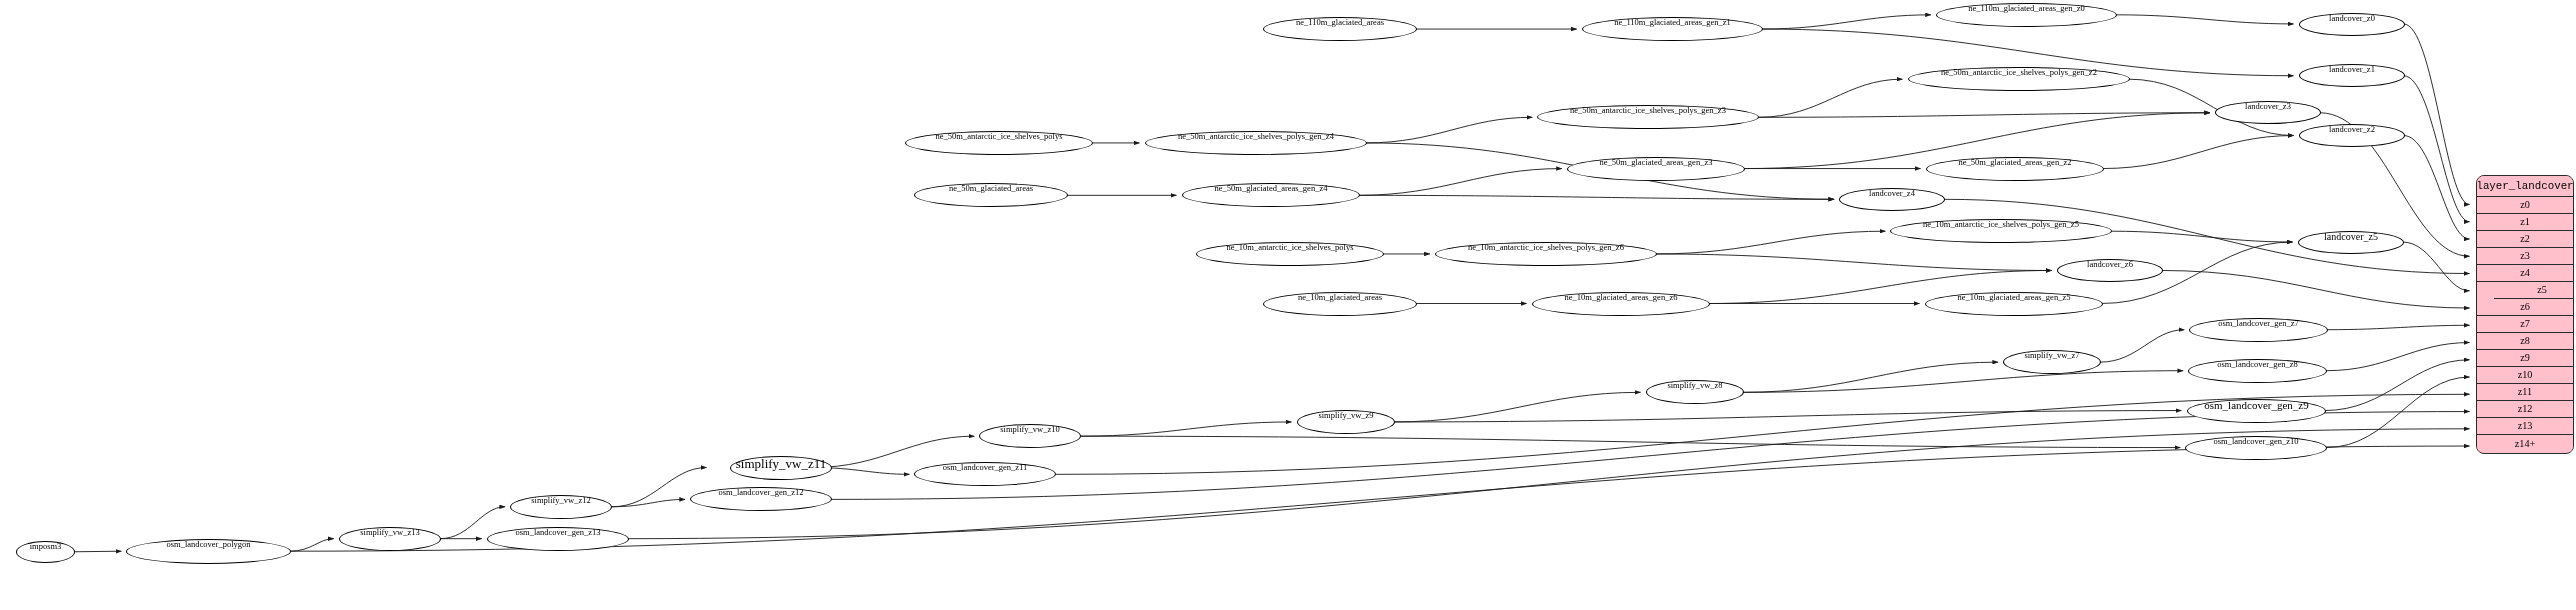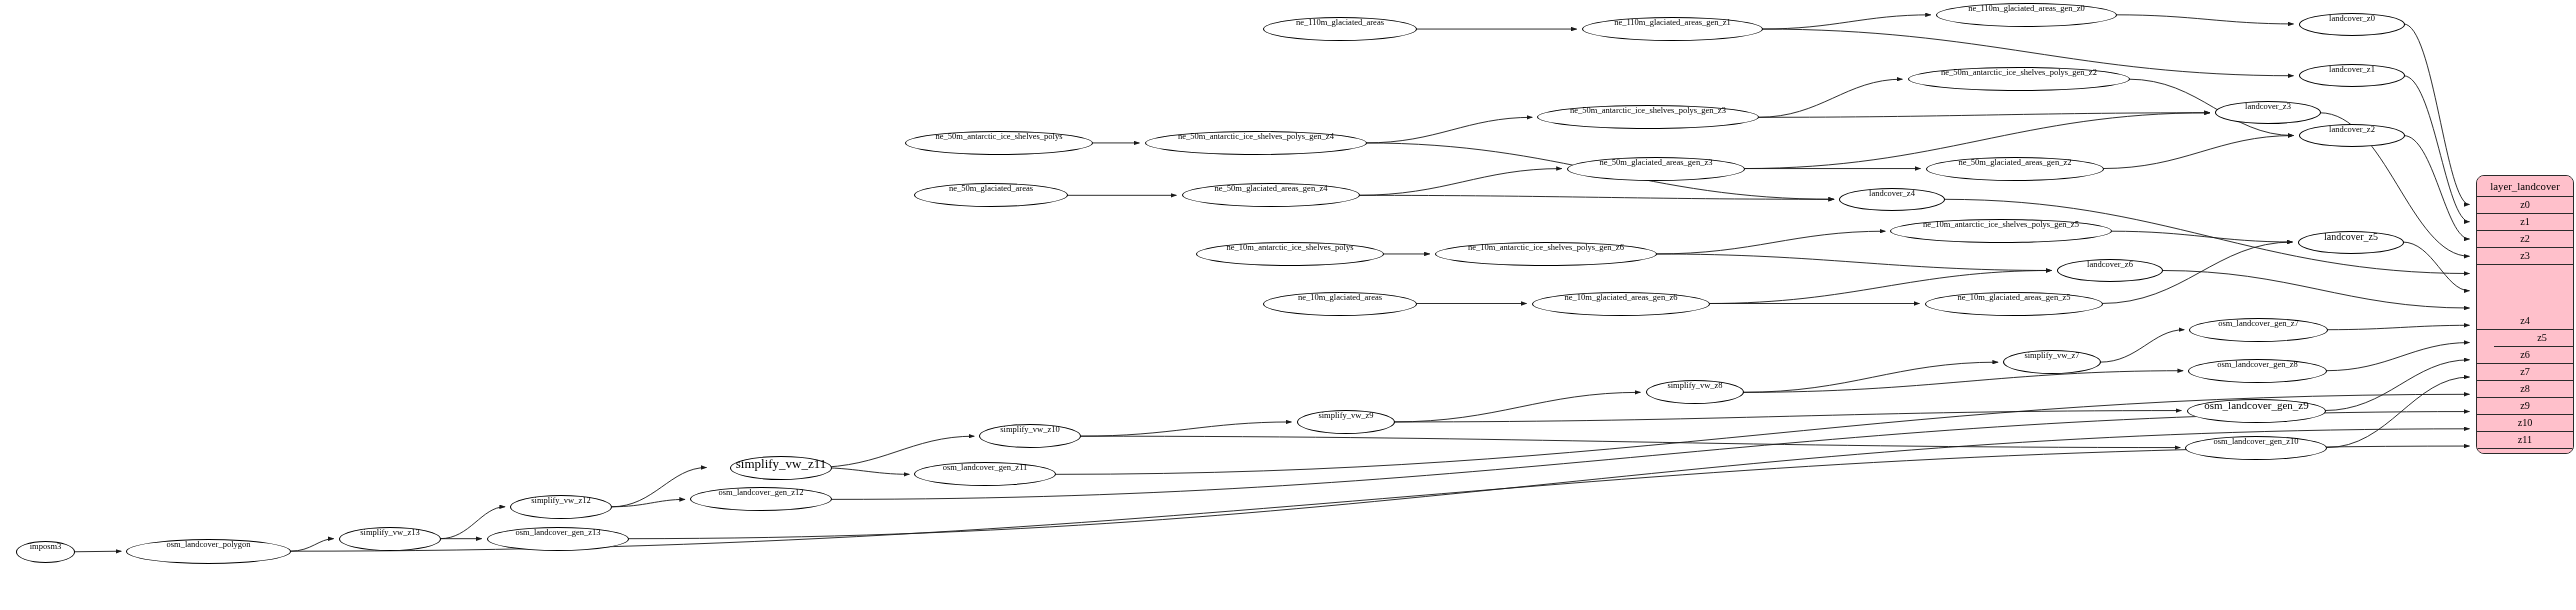--- a/index.html
+++ b/index.html
@@ -42,21 +42,21 @@
     width:100%;
     display:flex;
     align-items:center;
     justify-content:center;
     color:#000000;
     font-family:"Liberation Serif", serif;
     border-bottom:0.8px solid #2b2b2b;
     background:#ffc0cb;
   }
   #layer-table .trow:last-child{border-bottom:none;}
-  #layer-table .thead{font-size:10.8px;}
+  #layer-table .thead{font-size:10.8px;font-family:Liberation Mono, monospace;}
   #layer-table .tcell{font-size:10.2px;}
 </style>
 </head>
 <body>
 
 <div id="canvas">
   <svg id="edges" xmlns="http://www.w3.org/2000/svg" viewBox="0 0 4524 1073" width="2576" height="611">
     <defs>
       <marker id="arrow" markerWidth="11" markerHeight="8" refX="10" refY="4" orient="auto" markerUnits="userSpaceOnUse">
         <path d="M0,0 L11,4 L0,8 z" fill="#1a1a1a"></path>
@@ -242,21 +242,21 @@
         <span>landcover_z6</span>
       </div>
     </div>
 
   <div id="layer-table" style="left: 2476px; top: 175px; width: 98px; height: 279px;">
     <div class="trow thead" style="height: 20.5px;">layer_landcover</div>
   <div class="trow tcell" style="height: 17px;">z0</div>
       <div class="trow tcell" style="height: 17px;">z1</div>
       <div class="trow tcell" style="height: 17px;">z2</div>
       <div class="trow tcell" style="height: 17px;">z3</div>
-      <div class="trow tcell" style="height: 17px; margin-top: 48px;">z4</div>
+      <div class="trow tcell" style="height: 17px;">z4</div>
       <div class="trow tcell" style="height: 17px; margin-left: 17px;">z5</div>
       <div class="trow tcell" style="height: 17px;">z6</div>
       <div class="trow tcell" style="height: 17px;">z7</div>
       <div class="trow tcell" style="height: 17px;">z8</div>
       <div class="trow tcell" style="height: 17px;">z9</div>
       <div class="trow tcell" style="height: 17px;">z10</div>
       <div class="trow tcell" style="height: 17px;">z11</div>
       <div class="trow tcell" style="height: 17px;">z12</div>
       <div class="trow tcell" style="height: 17px;">z13</div>
       <div class="trow tcell" style="height: 17px;">z14+</div>

